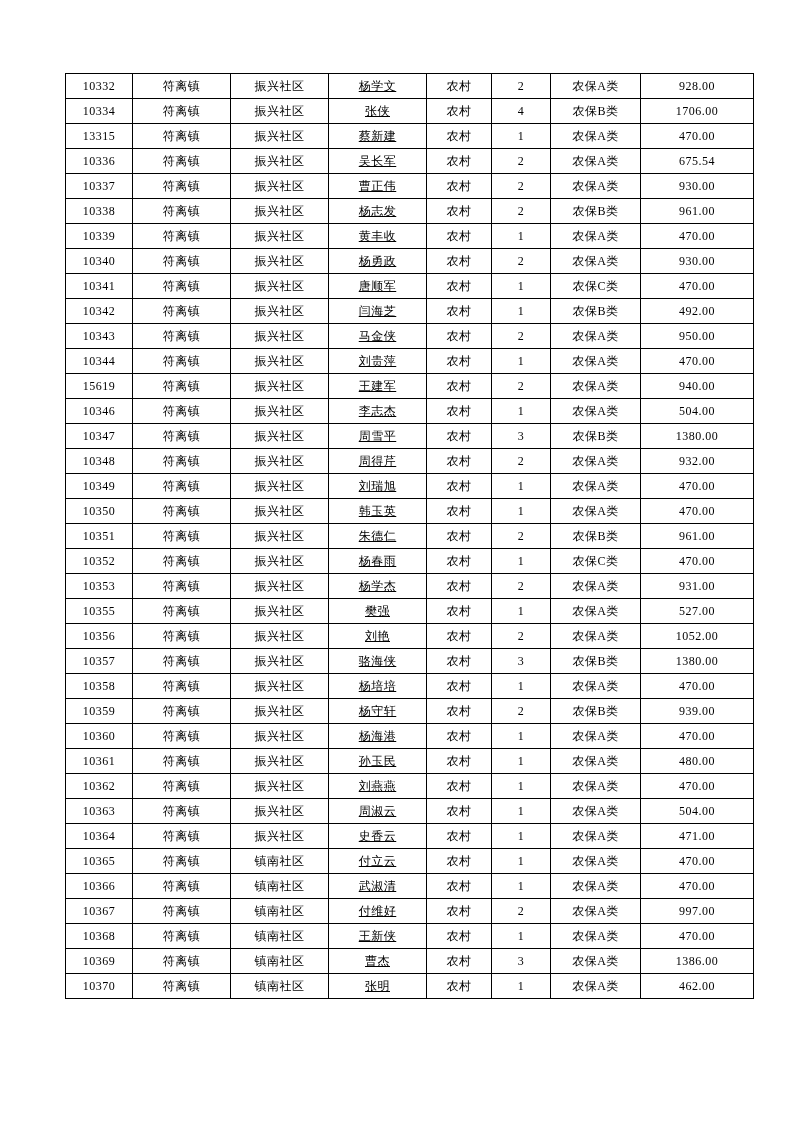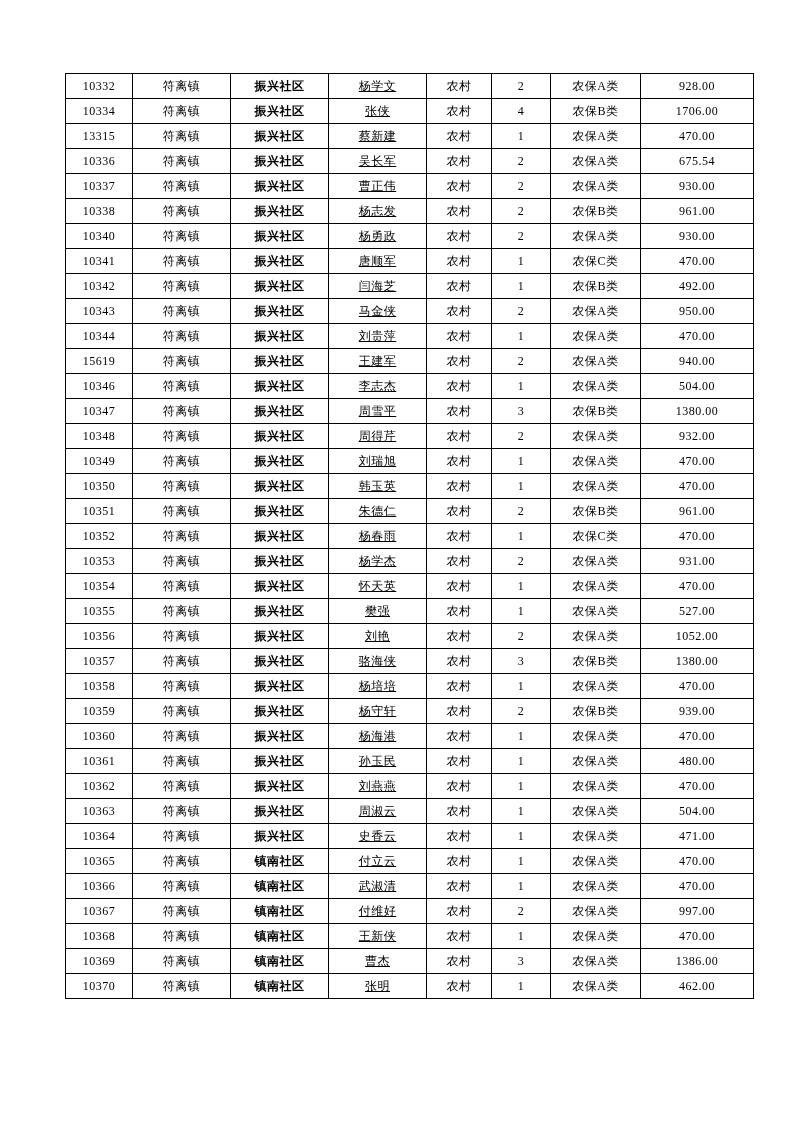--- a/index.html
+++ b/index.html
@@ -34,21 +34,21 @@
     height: 24px;
     text-align: center;
     vertical-align: middle;
     padding: 0 2px;
     white-space: nowrap;
     overflow: hidden;
     letter-spacing: 0.5px;
   }
   table.records td:nth-child(1) { width: 62px; }
   table.records td:nth-child(2) { width: 93px; }
-  table.records td:nth-child(3) { width: 93px; font-weight: bold; }
+  table.records td:nth-child(3) { width: 93px; }
   table.records td:nth-child(4) { width: 93px; text-decoration: underline; }
   table.records td:nth-child(5) { width: 60px; }
   table.records td:nth-child(6) { width: 54px; }
   table.records td:nth-child(7) { width: 85px; }
   table.records td:nth-child(8) { width: 108px; }
 </style>
 </head>
 <body>
 
 <div class="page">
@@ -108,20 +108,30 @@
           <td>10338</td>
           <td>符离镇</td>
           <td>振兴社区</td>
           <td>杨志发</td>
           <td>农村</td>
           <td>2</td>
           <td>农保B类</td>
           <td>961.00</td>
         </tr>
         <tr>
+          <td>10339</td>
+          <td>符离镇</td>
+          <td>振兴社区</td>
+          <td>黄丰收</td>
+          <td>农村</td>
+          <td>1</td>
+          <td>农保A类</td>
+          <td>470.00</td>
+        </tr>
+        <tr>
           <td>10340</td>
           <td>符离镇</td>
           <td>振兴社区</td>
           <td>杨勇政</td>
           <td>农村</td>
           <td>2</td>
           <td>农保A类</td>
           <td>930.00</td>
         </tr>
         <tr>
@@ -246,30 +256,20 @@
         </tr>
         <tr>
           <td>10353</td>
           <td>符离镇</td>
           <td>振兴社区</td>
           <td>杨学杰</td>
           <td>农村</td>
           <td>2</td>
           <td>农保A类</td>
           <td>931.00</td>
-        </tr>
-        <tr>
-          <td>10354</td>
-          <td>符离镇</td>
-          <td>振兴社区</td>
-          <td>怀天英</td>
-          <td>农村</td>
-          <td>1</td>
-          <td>农保A类</td>
-          <td>470.00</td>
         </tr>
         <tr>
           <td>10355</td>
           <td>符离镇</td>
           <td>振兴社区</td>
           <td>樊强</td>
           <td>农村</td>
           <td>1</td>
           <td>农保A类</td>
           <td>527.00</td>

